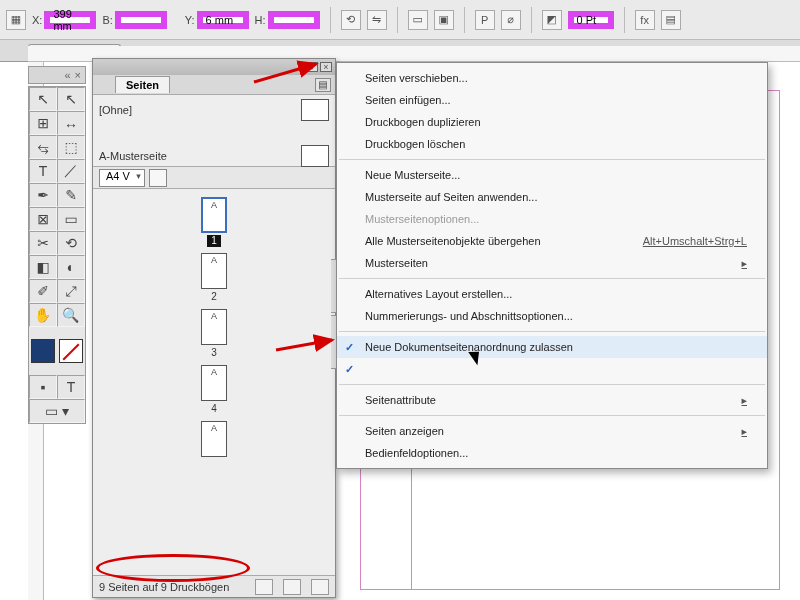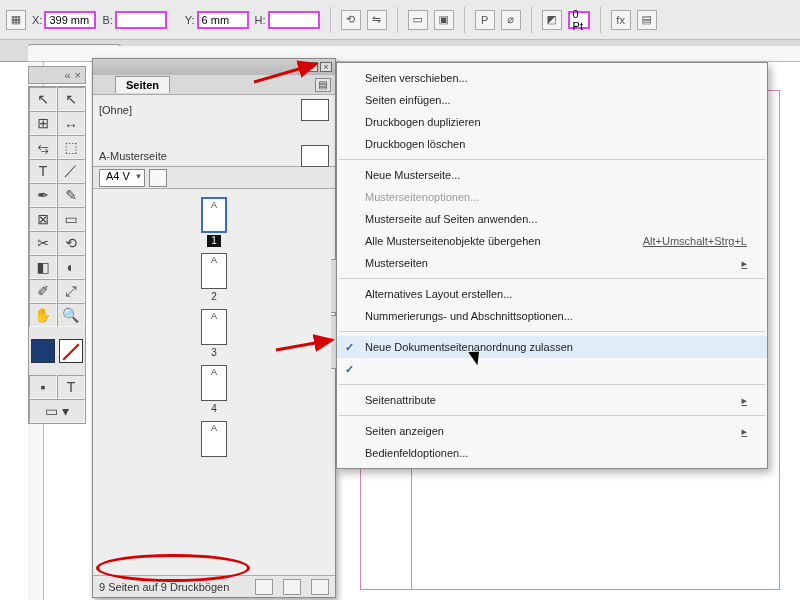--- a/index.html
+++ b/index.html
@@ -2,21 +2,21 @@
 <html><head>
 <meta charset="utf-8">
 <style>
 * { box-sizing: border-box; font-family: "Segoe UI", Tahoma, sans-serif; font-size: 11px; }
 body { margin: 0; width: 800px; height: 600px; background: #fff; overflow: hidden; position: relative; }
 
 
 .topbar { display:flex; align-items:center; gap:6px; height:40px; padding:2px 6px; border-bottom:1px solid #bbb; background:#eaeaea; }
 .topbar .field { display:flex; align-items:center; gap:2px; }
 .topbar .field label { color:#444; }
-.topbar .val { width:52px; height:18px; border:2px solid #d946ef; background:#fff; padding:0 3px; display:flex; align-items:center; }
+.topbar .val { width:52px; height:18px; border:6px solid #d946ef; background:#fff; padding:0 3px; display:flex; align-items:center; }
 .icon-box { width:20px; height:20px; border:1px solid #aaa; background:#f4f4f4; display:flex; align-items:center; justify-content:center; color:#555; }
 .sep { width:1px; height:26px; background:#bbb; margin:0 4px; }
 
 
 .tabrow { display:flex; align-items:flex-end; height:22px; background:#dcdcdc; border-bottom:1px solid #999; padding-left:28px; }
 .tab { background:#f1f1f1; border:1px solid #999; border-bottom:none; padding:2px 10px; border-radius:3px 3px 0 0; font-weight:bold; color:#444;}
 
 
 .toolbox { position:absolute; left:28px; top:86px; width:58px; background:#e7e7e7; border:1px solid #999; display:grid; grid-template-columns:1fr 1fr; }
 .toolbox .cell { height:24px; border:1px inset #f4f4f4; display:flex; align-items:center; justify-content:center; color:#444; font-size:14px; }
@@ -119,21 +119,21 @@
   <div class="icon-box">⟲</div>
   <div class="icon-box">⇋</div>
   <div class="sep"></div>
   <div class="icon-box">▭</div>
   <div class="icon-box">▣</div>
   <div class="sep"></div>
   <div class="icon-box">P</div>
   <div class="icon-box">⌀</div>
   <div class="sep"></div>
   <div class="icon-box">◩</div>
-  <div class="val" style="width:22px">0 Pt</div>
+  <div class="val" style="width:46px">0 Pt</div>
   <div class="sep"></div>
   <div class="icon-box">fx</div>
   <div class="icon-box">▤</div>
 </div>
 
 <div class="tabrow">
   <div class="tab">*Unbenannt...</div>
 </div>
 
 <div class="toolbox-top">
@@ -246,25 +246,25 @@
     <div class="mi">
       <span>Druckbogen duplizieren</span>
     </div>
     <div class="mi">
       <span>Druckbogen löschen</span>
     </div>
     <div class="msep"></div>
     <div class="mi">
       <span>Neue Musterseite...</span>
     </div>
+    <div class="mi">
+      <span>Musterseite auf Seiten anwenden...</span>
+    </div>
     <div class="mi disabled">
       <span>Musterseitenoptionen...</span>
-    </div>
-    <div class="mi">
-      <span>Musterseite auf Seiten anwenden...</span>
     </div>
     <div class="mi">
       <span>Alle Musterseitenobjekte übergehen</span>
       <span class="sub">Alt+Umschalt+Strg+L</span>
     </div>
     <div class="mi">
       <span>Musterseiten</span>
       <span class="sub">▸</span>
     </div>
     <div class="msep"></div>

